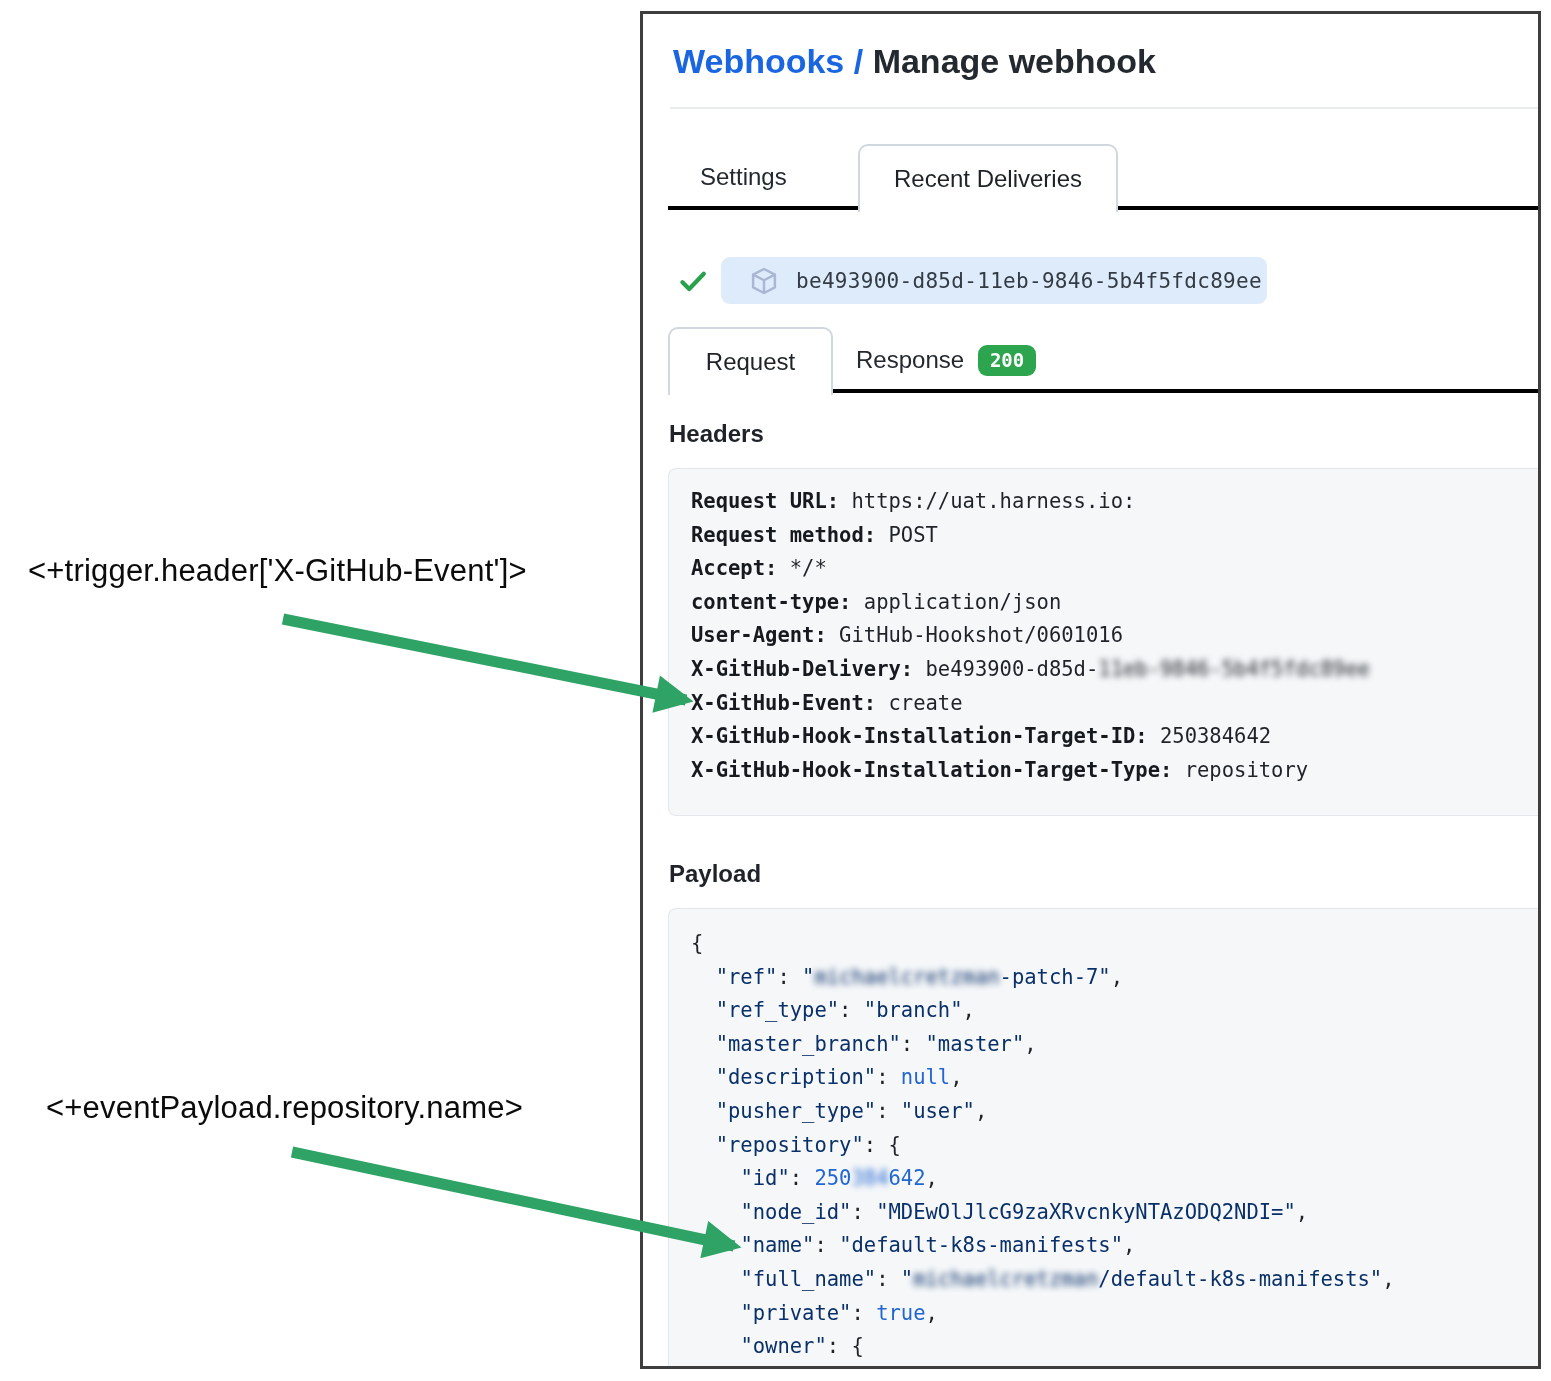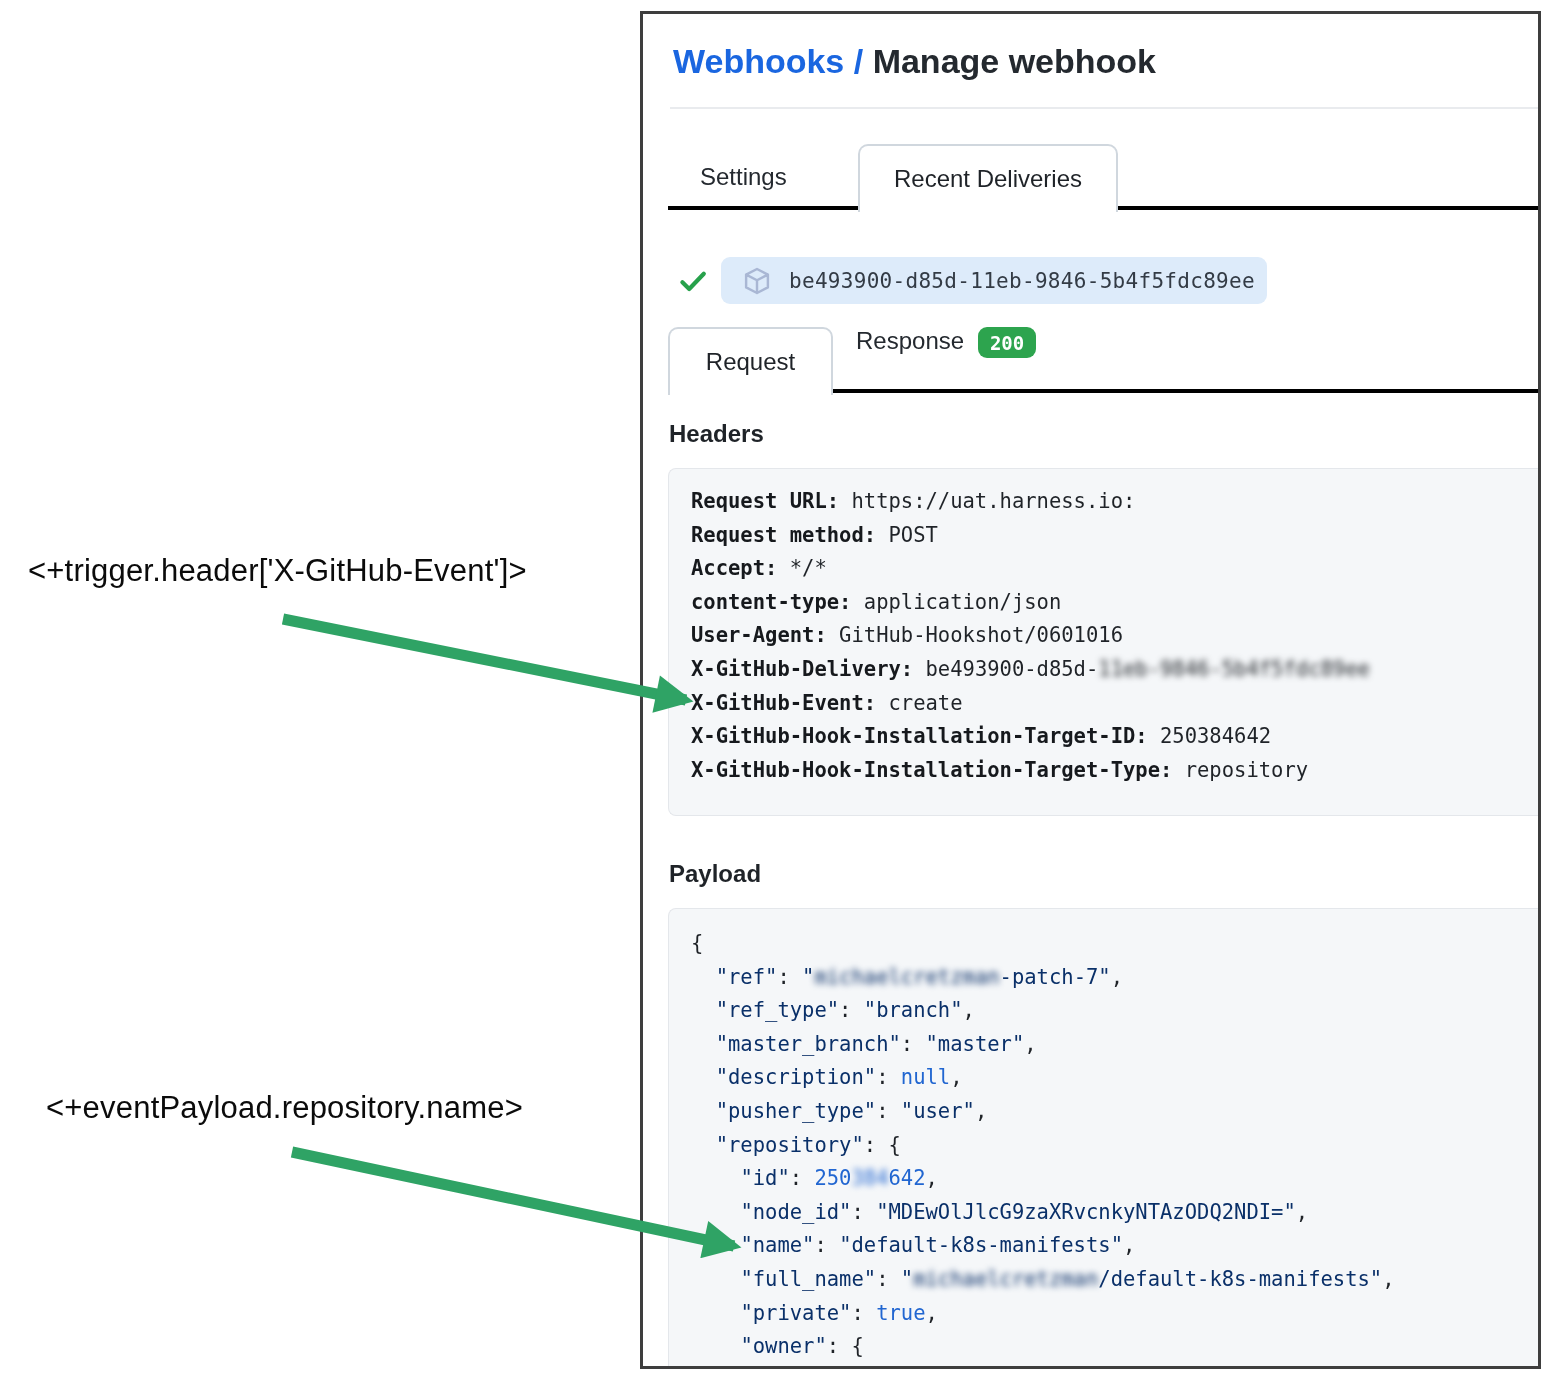--- a/index.html
+++ b/index.html
@@ -23,27 +23,27 @@
 
   
   .tabbar { position:absolute; left:25px; right:0; height:66px; border-bottom:4px solid #000000; }
   #tabbar-main { top:130px; }
   #tabbar-sub  { top:313px; }
   .tab-inactive { position:absolute; top:0; height:66px; display:flex; align-items:center; font-size:24px; color:#24292f; cursor:pointer; }
   .tab-active { position:absolute; top:0; height:68px; background:#ffffff; border:2px solid #d0d7de; border-bottom:none; border-radius:10px 10px 0 0; display:flex; align-items:center; justify-content:center; font-size:24px; color:#1f2328; z-index:2; cursor:pointer; }
   #tab-settings { left:32px; }
   #tab-recent   { left:158px; width:260px;margin-left:32px; }
   #tab-request  { left:0px; width:165px; }
-  #resp-group { position:absolute; left:188px; top:0; height:66px; display:flex; gap:14px; cursor:pointer; }
+  #resp-group { position:absolute; left:188px; top:0; height:66px; display:flex; align-items:center; gap:14px; cursor:pointer; }
   #resp-label { font-size:24px; color:#24292f; }
   .status-badge { min-width:58px; height:31px; padding:0 10px; background:#2da44e; border-radius:9px; color:#ffffff; font-family:"DejaVu Sans Mono", monospace; font-size:19px; font-weight:bold; display:flex; align-items:center; justify-content:center; }
 
   
   .delivery-row { position:absolute; left:34px; top:243px; display:flex; align-items:center; gap:12px; }
-  .delivery-pill { display:flex; align-items:center; gap:17px; width:546px; height:47px; background:#ddebfa; border-radius:9px; padding-left:21px; cursor:pointer; }
+  .delivery-pill { display:flex; align-items:center; gap:17px; width:546px; height:47px; background:#ddebfa; border-radius:9px; padding-left:28px; cursor:pointer; }
   .delivery-guid { font-family:"DejaVu Sans Mono", monospace; font-size:21px; color:#333b45; letter-spacing:0.3px; }
 
   
   .section-heading { position:absolute; left:26px; font-size:24px; font-weight:700; color:#1f2328; }
   #headers-heading { top:406px; }
   #payload-heading { top:846px; }
 
   
   .codebox { position:absolute; left:25px; right:0; background:#f5f7f9; border:1px solid #e4e7eb; border-right:none; border-radius:8px 0 0 8px; font-family:"DejaVu Sans Mono", monospace; font-size:20.5px; }
   #headers-box { top:454px; padding:16px 18px 28px 22px; }

